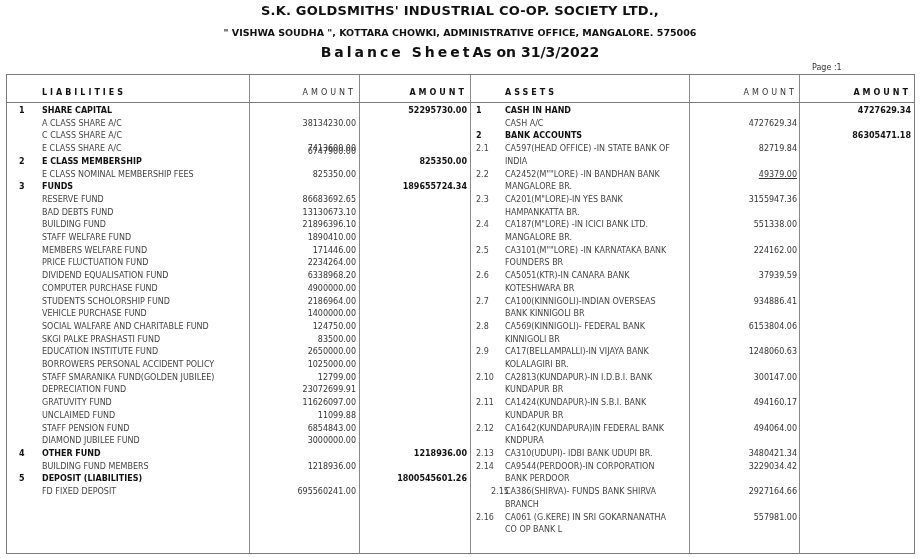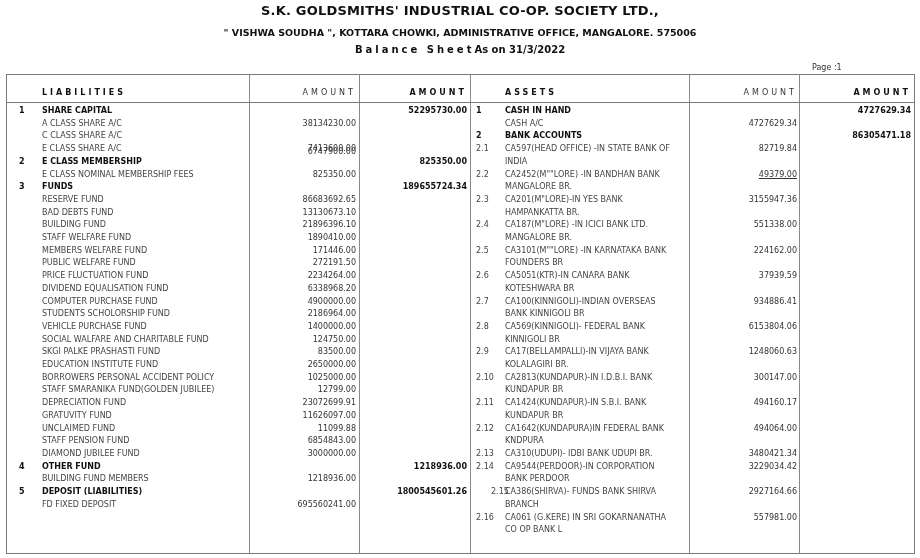--- a/index.html
+++ b/index.html
@@ -3,21 +3,21 @@
 <meta charset="utf-8">
 <style>
   html, body { margin:0; padding:0; background:#ffffff; }
   body { width:920px; height:558px; position:relative; overflow:hidden;
          font-family:"DejaVu Sans", "Liberation Sans", sans-serif; color:#222; }
   .title { position:absolute; left:0; width:920px; text-align:center; top:3px;
            font-size:13px; font-weight:bold; letter-spacing:0.2px; color:#111; }
   .addr { position:absolute; left:0; width:920px; text-align:center; top:27px;
           font-size:9.5px; font-weight:bold; color:#111; }
   .subtitle { position:absolute; left:0; width:920px; text-align:center; top:44px;
-              font-size:10px; font-weight:bold; color:#111; }
+              font-size:14px; font-weight:bold; color:#111; }
   .subtitle .sp { letter-spacing:3px; }
   .pageno { position:absolute; left:812px; top:63px; font-size:8px; color:#333; }
 
   .sheet { position:absolute; left:6px; top:74px; width:909px; height:480px;
            border:1.5px solid #7a7a7a; box-sizing:border-box; }
   .vline { position:absolute; top:0; bottom:0; width:0; border-left:1.5px solid #8a8a8a; }
   .hline { position:absolute; left:0; right:0; top:27px; height:0; border-top:1.5px solid #7a7a7a; }
 
   .hdr { position:absolute; top:13px; font-size:8px; letter-spacing:3px; color:#333; }
   .hdr.bold { font-weight:bold; color:#111; }
@@ -100,24 +100,20 @@
       </div>
       <div class="row">
         <span class="lbl txt" style="margin-left: 35px; width: 185px;">STAFF WELFARE FUND</span>
         <span class="amt" style="position: absolute; top: 0px; left: 242px; width: 107px;">1890410.00</span>
       </div>
       <div class="row">
         <span class="lbl txt" style="margin-left: 35px; width: 185px;">MEMBERS WELFARE FUND</span>
         <span class="amt" style="position: absolute; top: 0px; left: 242px; width: 107px;">171446.00</span>
       </div>
       <div class="row">
-        <span class="lbl txt" style="margin-left: 35px; width: 185px;">PUBLIC WELFARE FUND</span>
-        <span class="amt" style="position: absolute; top: 0px; left: 242px; width: 107px;">272191.50</span>
-      </div>
-      <div class="row">
         <span class="lbl txt" style="margin-left: 35px; width: 185px;">PRICE FLUCTUATION FUND</span>
         <span class="amt" style="position: absolute; top: 0px; left: 242px; width: 107px;">2234264.00</span>
       </div>
       <div class="row">
         <span class="lbl txt" style="margin-left: 35px; width: 185px;">DIVIDEND EQUALISATION FUND</span>
         <span class="amt" style="position: absolute; top: 0px; left: 242px; width: 107px;">6338968.20</span>
       </div>
       <div class="row">
         <span class="lbl txt" style="margin-left: 35px; width: 185px;">COMPUTER PURCHASE FUND</span>
         <span class="amt" style="position: absolute; top: 0px; left: 242px; width: 107px;">4900000.00</span>

